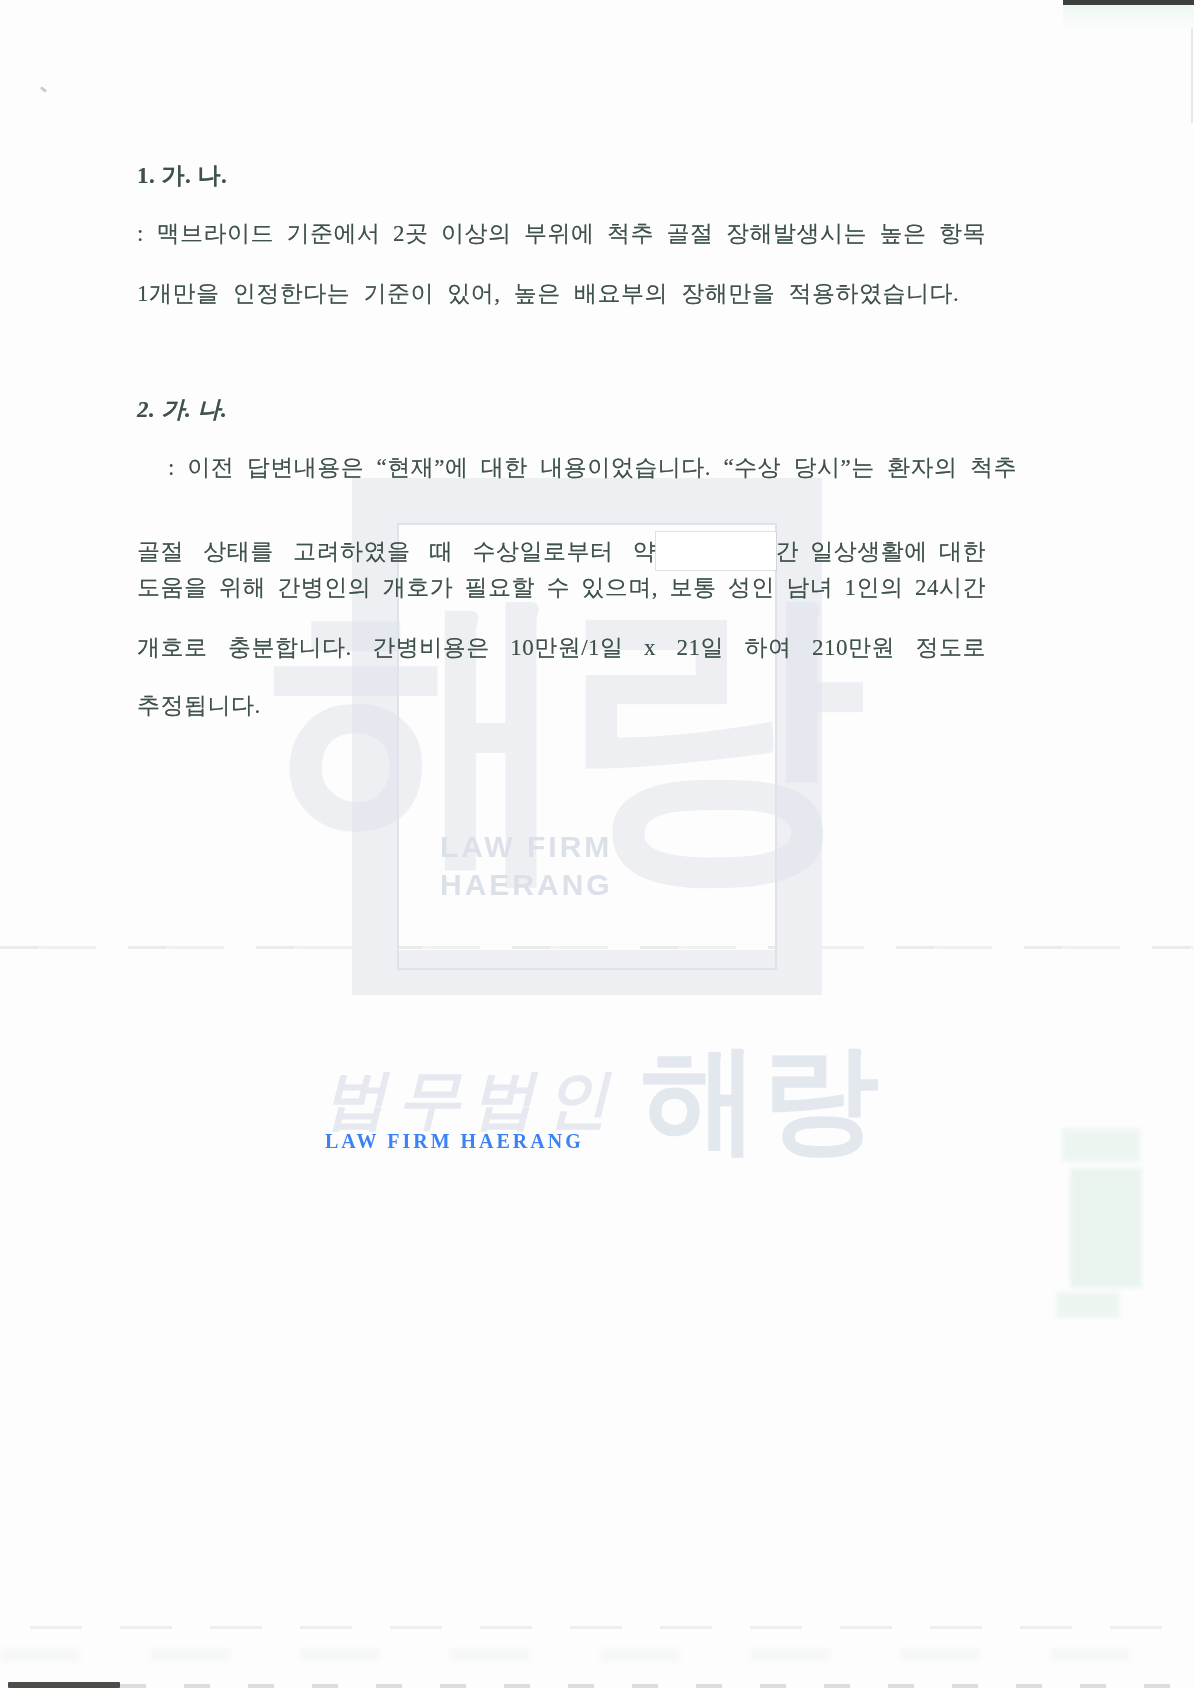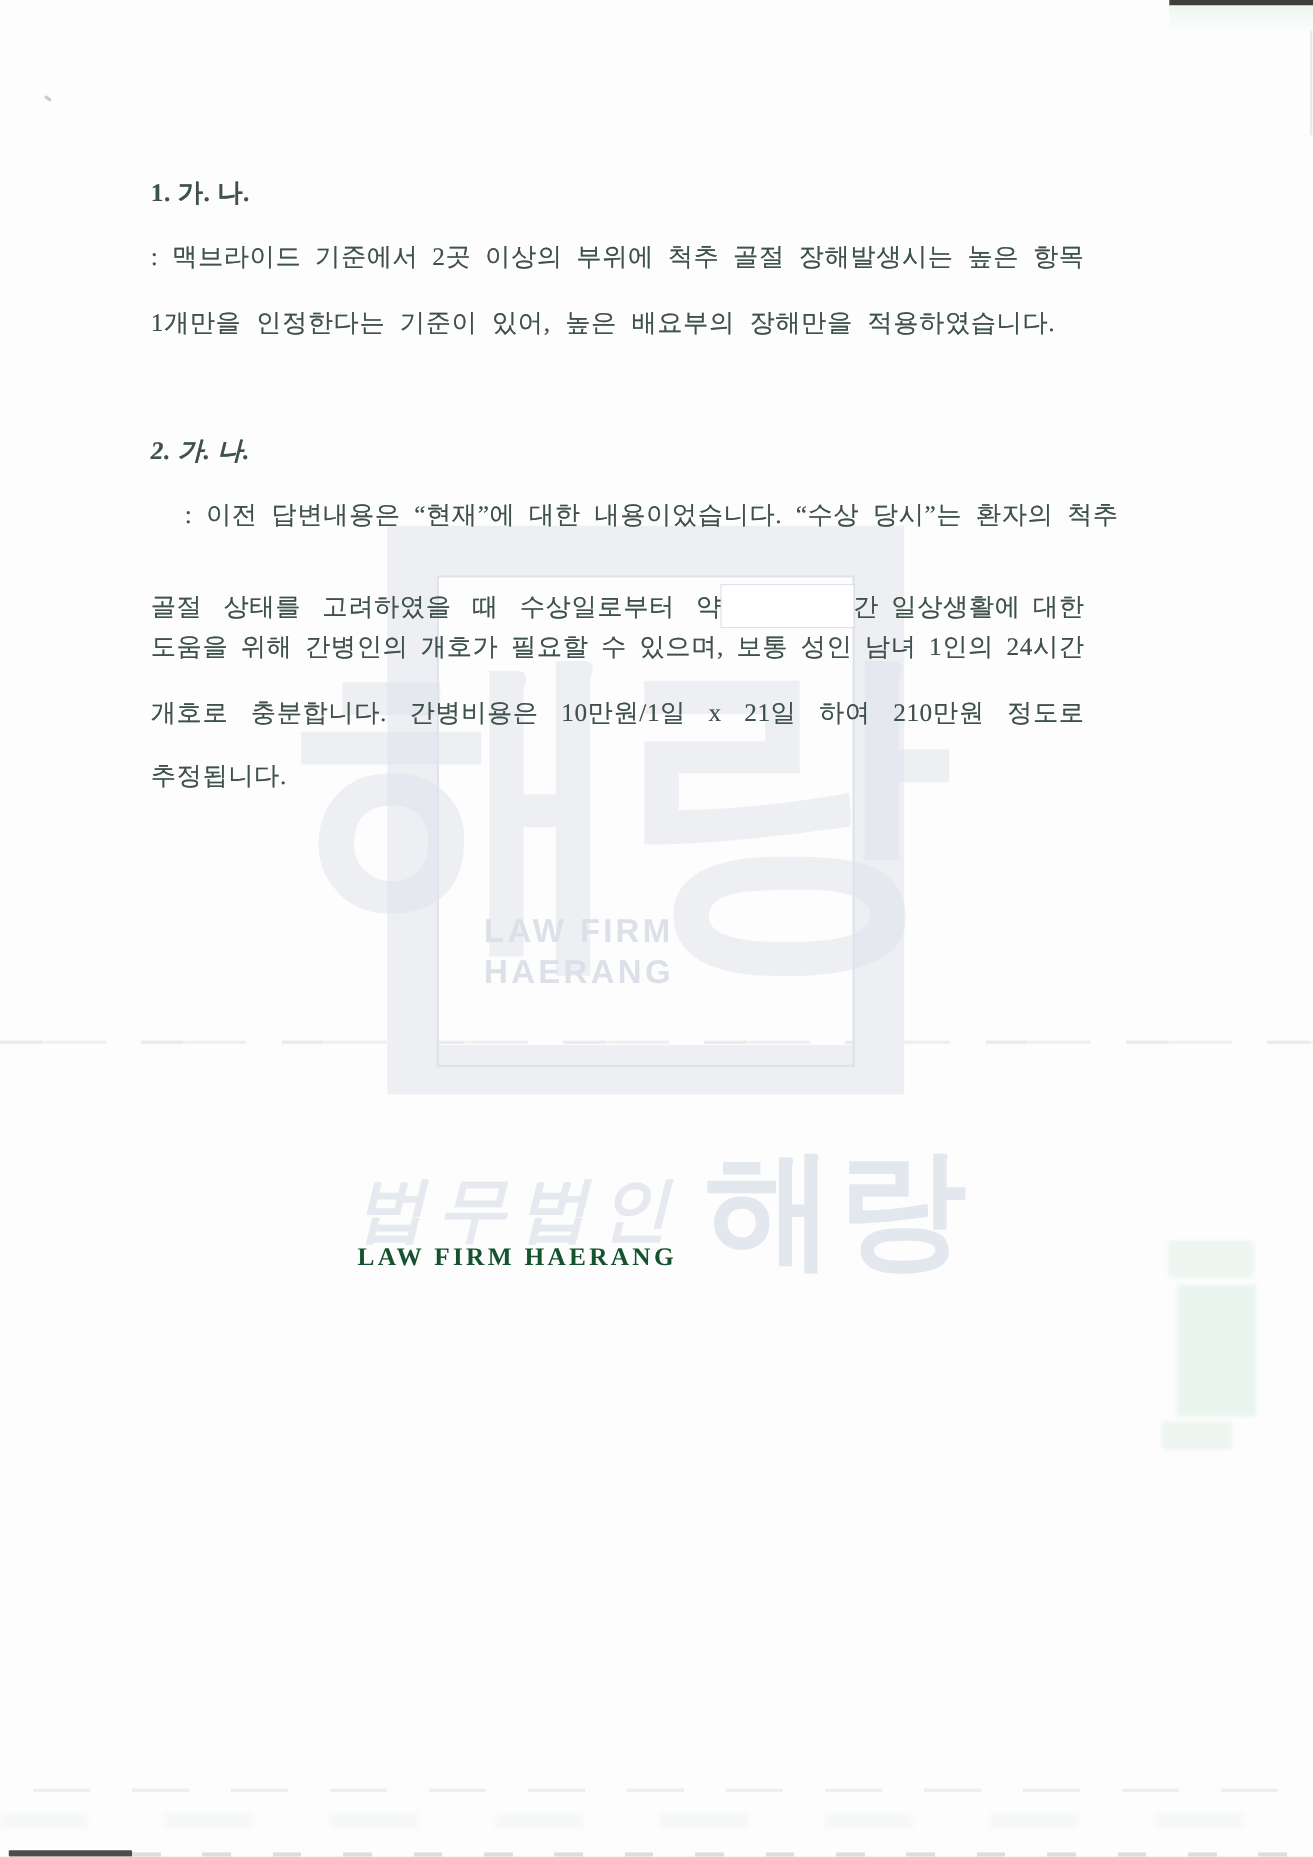--- a/index.html
+++ b/index.html
@@ -44,21 +44,21 @@
     color:#dfe3eb;opacity:.5;font-family:"Liberation Serif","DejaVu Serif",serif;
     white-space:nowrap;}
   .wm-logo-text{position:absolute;left:440px;top:828px;z-index:3;
     font-family:"Liberation Sans","DejaVu Sans",sans-serif;
     font-weight:700;font-size:30px;line-height:38px;letter-spacing:3px;color:#dcе1e9;
     color:#dce1e9;}
   .wm-name{position:absolute;left:323px;top:1020px;z-index:2;white-space:nowrap;}
   .wm-name .ko-prefix{font-size:64px;letter-spacing:10px;color:#e6e9ef;font-weight:600;vertical-align:18px;font-style:italic;}
   .wm-name .ko-main{font-size:118px;letter-spacing:2px;color:#e3e7ee;font-weight:600;margin-left:18px;}
   .wm-name-en{position:absolute;left:325px;top:1130px;z-index:2;
-    font-size:23px;font-weight:700;letter-spacing:3px;color:#14532d;
+    font-size:20px;font-weight:700;letter-spacing:3px;color:#3b82f6;
     font-family:"Liberation Serif","DejaVu Serif",serif;}
   
   .textline{
     position:absolute;left:137px;width:849px;z-index:5;
     font-size:23px;color:#3f514b;letter-spacing:.5px;
     text-shadow:0 0 .6px rgba(63,81,75,.55);
     white-space:nowrap;
   }
   .just{white-space:normal;text-align:justify;text-align-last:justify;}
   .h1{top:160px;font-weight:600;}

